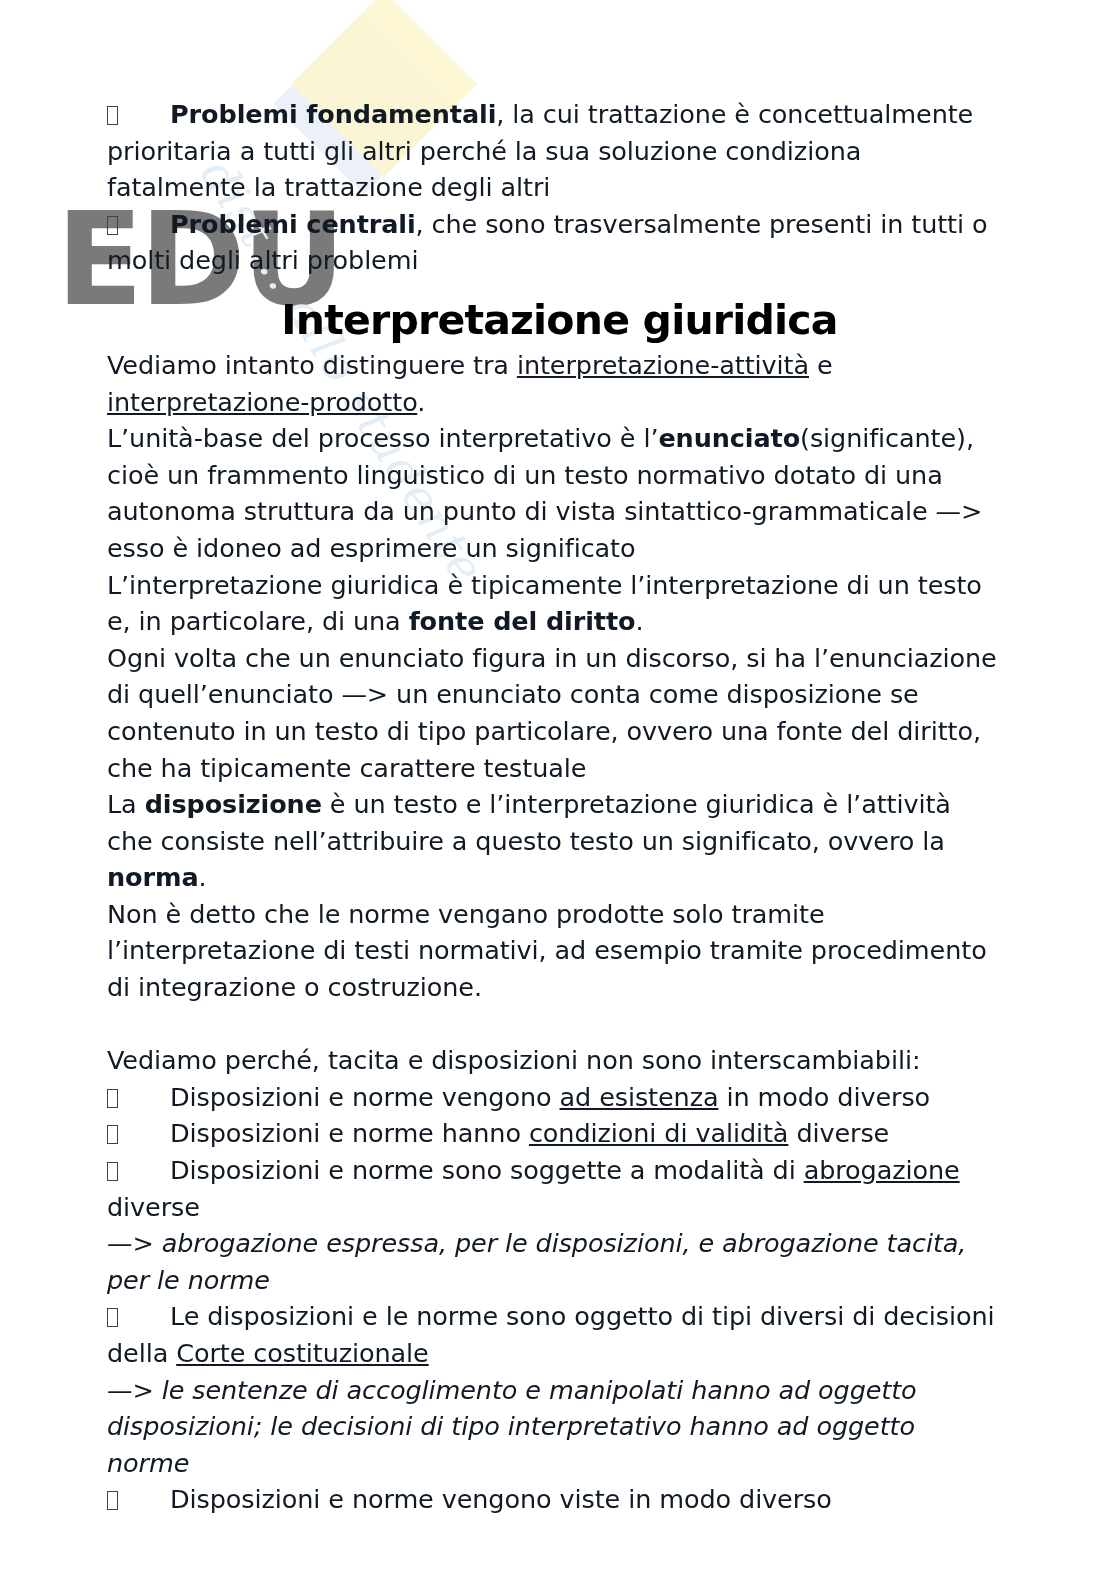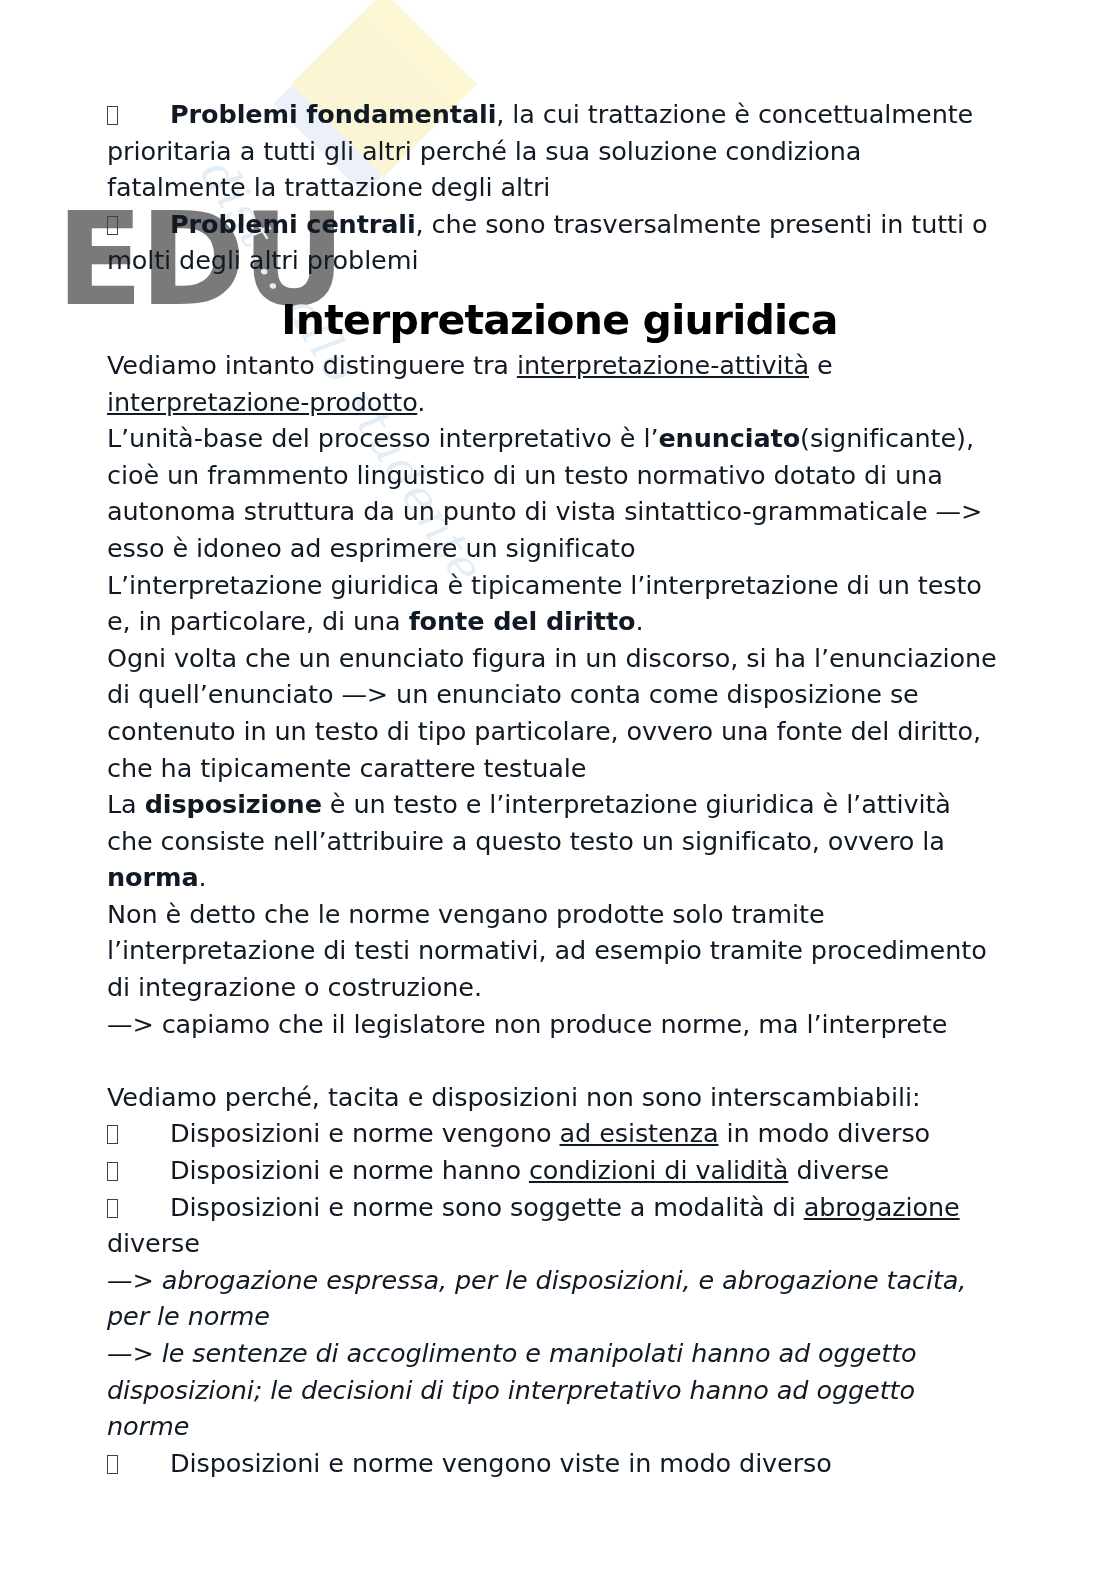--- a/index.html
+++ b/index.html
@@ -153,33 +153,33 @@
     <p class="para"><span>L’unità-base del processo interpretativo è l’</span><b>enunciato</b><span>(significante), cioè un frammento linguistico di un testo normativo dotato di una autonoma struttura da un punto di vista sintattico-grammaticale —&gt; esso è idoneo ad esprimere un significato</span></p>
 
     <p class="para"><span>L’interpretazione giuridica è tipicamente l’interpretazione di un testo e, in particolare, di una </span><b>fonte del diritto</b><span>.</span></p>
 
     <p class="para">Ogni volta che un enunciato figura in un discorso, si ha l’enunciazione di quell’enunciato —&gt; un enunciato conta come disposizione se contenuto in un testo di tipo particolare, ovvero una fonte del diritto, che ha tipicamente carattere testuale</p>
 
     <p class="para"><span>La </span><b>disposizione</b><span> è un testo e l’interpretazione giuridica è l’attività che consiste nell’attribuire a questo testo un significato, ovvero la </span><b>norma</b><span>.</span></p>
 
     <p class="para">Non è detto che le norme vengano prodotte solo tramite l’interpretazione di testi normativi, ad esempio tramite procedimento di integrazione o costruzione.</p>
 
-    <p class="para">—&gt; capiamo che il legislatore non produce norme, ma l’interprete</p>
 
     <div class="spacer"></div>
 
     <p class="para">Vediamo perché, tacita e disposizioni non sono interscambiabili:</p>
 
     <p class="bullet-line"><span class="tofu"></span><span class="bullet-gap"></span><span>Disposizioni e norme vengono </span><u>ad esistenza</u><span> in modo diverso</span></p>
 
     <p class="bullet-line"><span class="tofu"></span><span class="bullet-gap"></span><span>Disposizioni e norme hanno </span><u>condizioni di validità</u><span> diverse</span></p>
 
     <p class="bullet-line"><span class="tofu"></span><span class="bullet-gap"></span><span>Disposizioni e norme sono soggette a modalità di </span><u>abrogazione</u><span> diverse</span></p>
 
     <p class="para"><i>—&gt; abrogazione espressa, per le disposizioni, e abrogazione tacita, per le norme</i></p>
 
+    <p class="bullet-line"><span class="tofu"></span><span class="bullet-gap"></span><span>Le disposizioni e le norme sono oggetto di tipi diversi di decisioni della </span><u>Corte costituzionale</u></p>
 
     <p class="para"><i>—&gt; le sentenze di accoglimento e manipolati hanno ad oggetto disposizioni; le decisioni di tipo interpretativo hanno ad oggetto norme</i></p>
 
     <p class="bullet-line"><span class="tofu"></span><span class="bullet-gap"></span><span>Disposizioni e norme vengono viste in modo diverso</span></p>
 
   </div>
 </div>
 
 </body></html>

